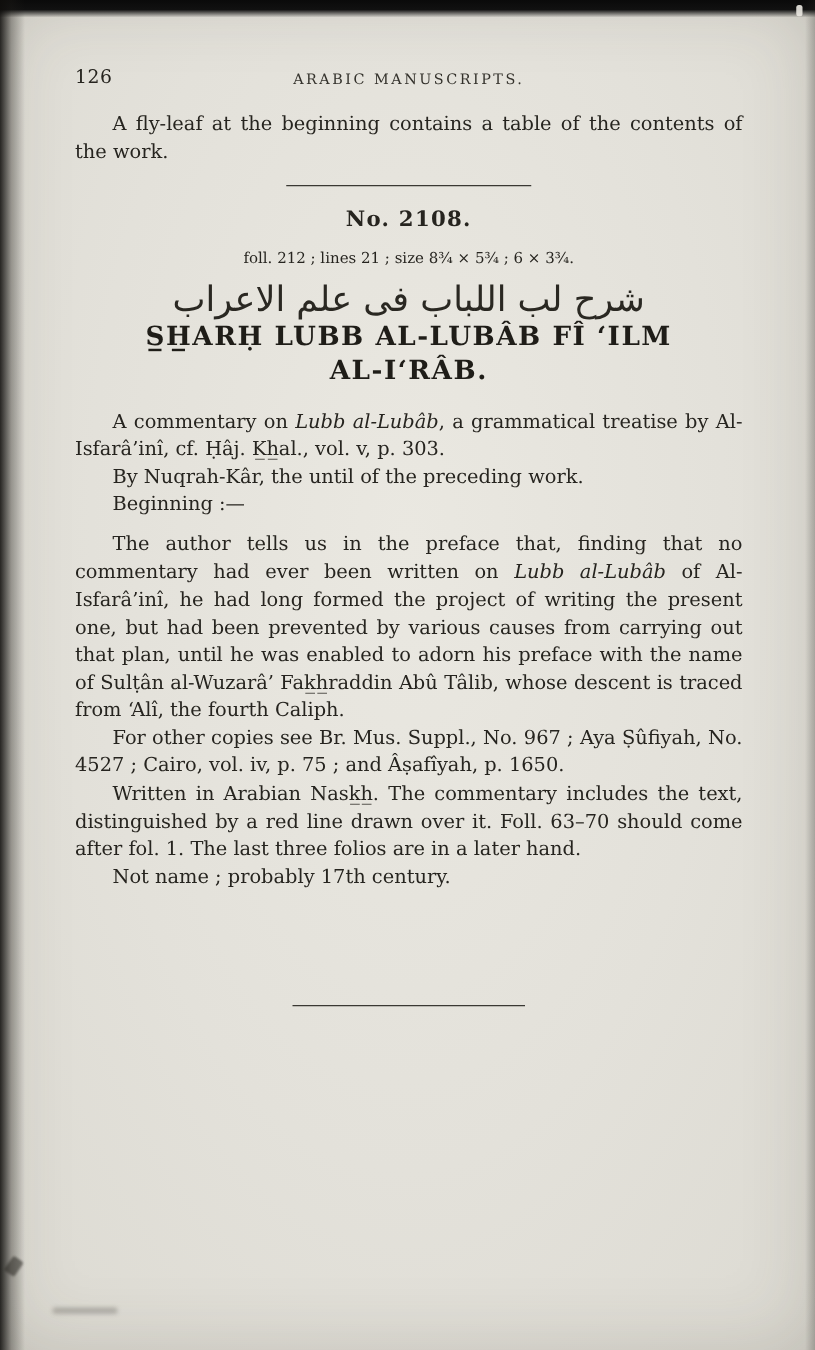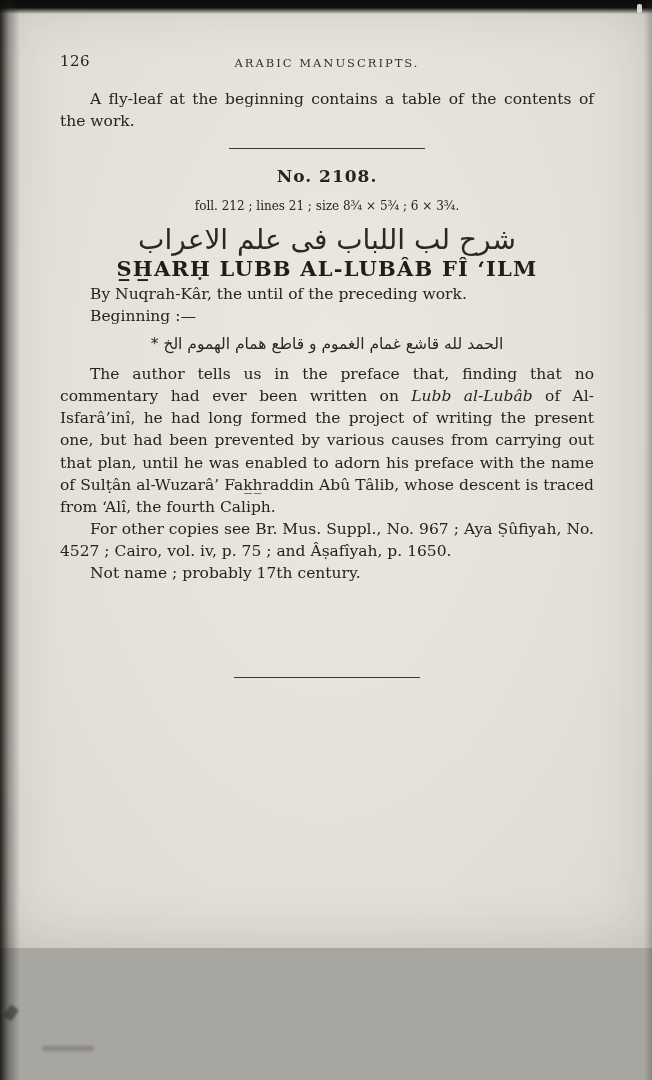--- a/index.html
+++ b/index.html
@@ -2,21 +2,21 @@
 <html><head>
 <meta charset="utf-8">
 <style>
   html,body{margin:0;padding:0;}
   body{
     width:652px;height:1080px;overflow:hidden;
     background:#a8a6a1;
     font-family:"DejaVu Serif","Liberation Serif",serif;
   }
   .scan{
-    position:relative;width:652px;height:948px;
+    position:relative;width:652px;height:1080px;
     background:#e4e2db;
     background:radial-gradient(ellipse at 50% 40%, #eae8e1 0%, #e3e1da 55%, #dcdad2 100%);
     color:#26241f;
     box-shadow:inset 0 0 60px rgba(60,55,45,0.18);
   }
   .edge-top{position:absolute;left:0;top:0;width:652px;height:14px;
     background:linear-gradient(to bottom, #0a0a0a 0%, #111 55%, rgba(20,20,20,0) 100%);}
   .edge-left{position:absolute;left:0;top:0;width:20px;height:1080px;
     background:linear-gradient(to right, rgba(15,14,12,0.88) 0%, rgba(30,28,24,0.35) 45%, rgba(30,28,24,0) 100%);}
   .edge-right{position:absolute;right:0;top:0;width:8px;height:1080px;
@@ -79,32 +79,34 @@
     <hr class="rule rule1">
 
     <div class="entry-no">No. 2108.</div>
 
     <div class="collation">foll. 212 ; lines 21 ; size 8¾ × 5¾ ;  6 × 3¾.</div>
 
     <div class="arabic arabic-title">شرح لب اللباب فى علم الاعراب</div>
 
     <div class="latin-title">
       <div>S̲H̲ARḤ LUBB AL-LUBÂB FÎ ‘ILM</div>
+      <div>AL-I‘RÂB.</div>
     </div>
 
+    <p class="para p-commentary"><span>A commentary on </span><span class="it">Lubb al-Lubâb</span><span>, a grammatical treatise by Al-Isfarâ’inî, cf. Ḥâj. K̲h̲al., vol. v, p. 303.</span></p>
 
     <p class="para">By Nuqrah-Kâr, the until of the preceding work.</p>
 
     <p class="para">Beginning :—</p>
 
-    <div class="arabic arabic-beginning">الحمد لله قاشع غمام الغموم و قاطع همام الهموم الخ *</div>
 
     <p class="para p-preface"><span>The author tells us in the preface that, finding that no commentary had ever been written on </span><span class="it">Lubb al-Lubâb</span><span> of Al-Isfarâ’inî, he had long formed the project of writing the present one, but had been prevented by various causes from carrying out that plan, until he was enabled to adorn his preface with the name of Sulṭân al-Wuzarâ’ Fak̲h̲raddin Abû Tâlib, whose descent is traced from ‘Alî, the fourth Caliph.</span></p>
 
     <p class="para">For other copies see Br. Mus. Suppl., No. 967 ; Aya Ṣûfiyah, No. 4527 ; Cairo, vol. iv, p. 75 ; and Âṣafîyah, p. 1650.</p>
 
+    <p class="para">Written in Arabian Nask̲h̲.  The commentary includes the text, distinguished by a red line drawn over it.  Foll. 63–70 should come after fol. 1.  The last three folios are in a later hand.</p>
 
     <p class="para">Not name ;  probably 17th century.</p>
 
     <hr class="rule rule2">
 
   </div>
 </div>
 
 </body></html>

